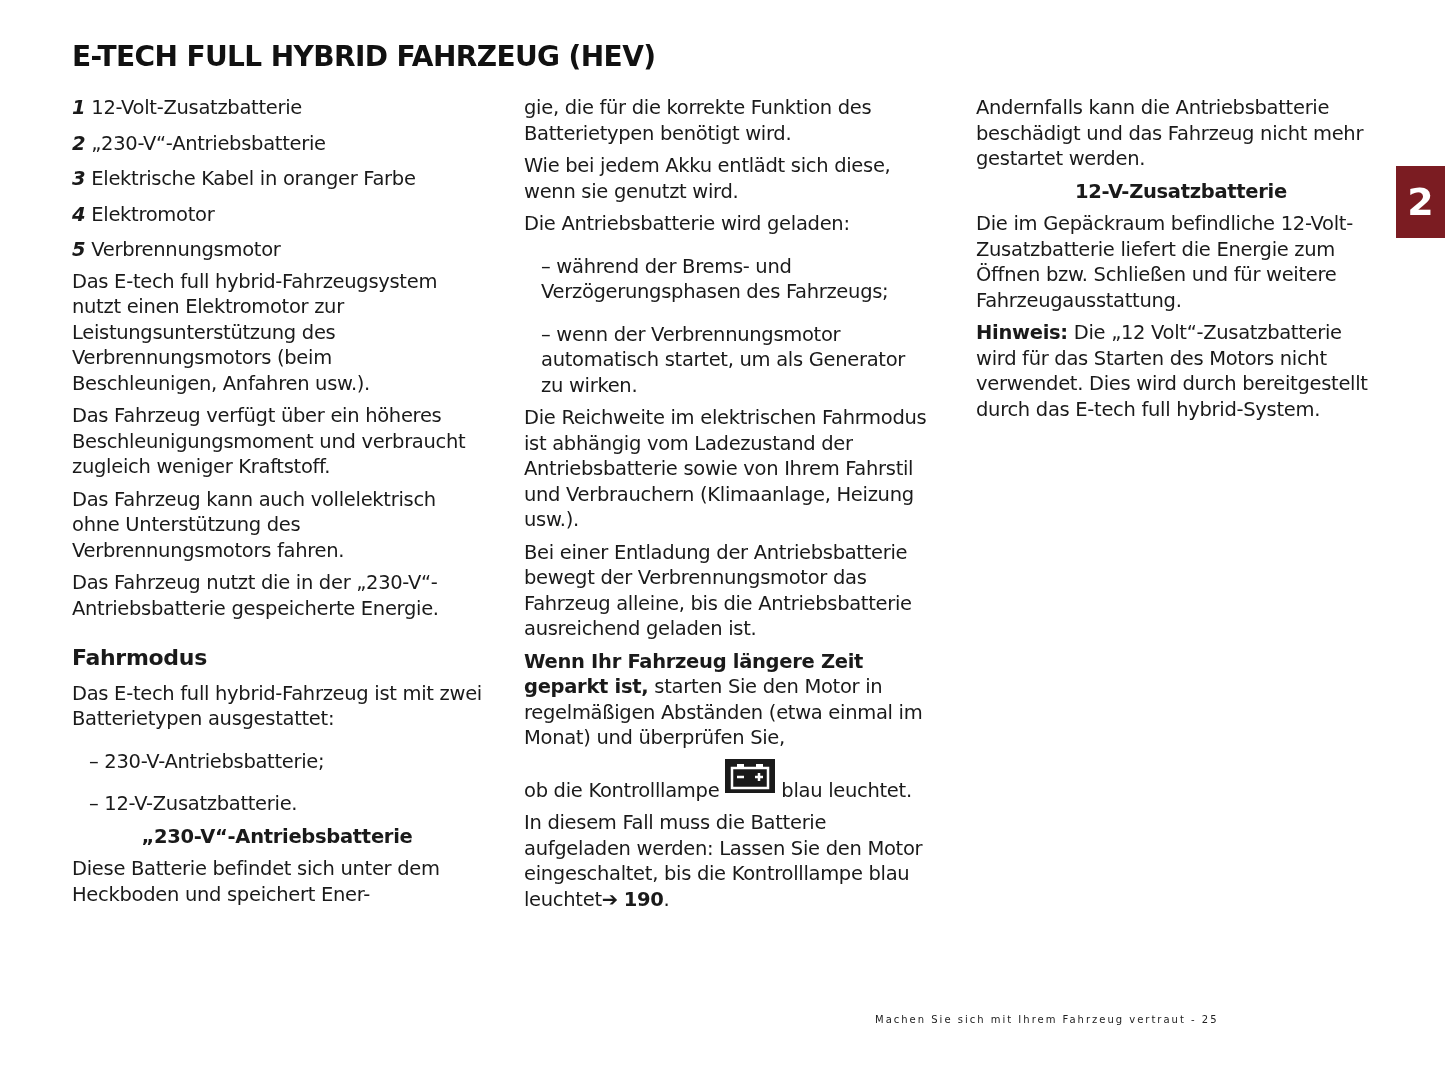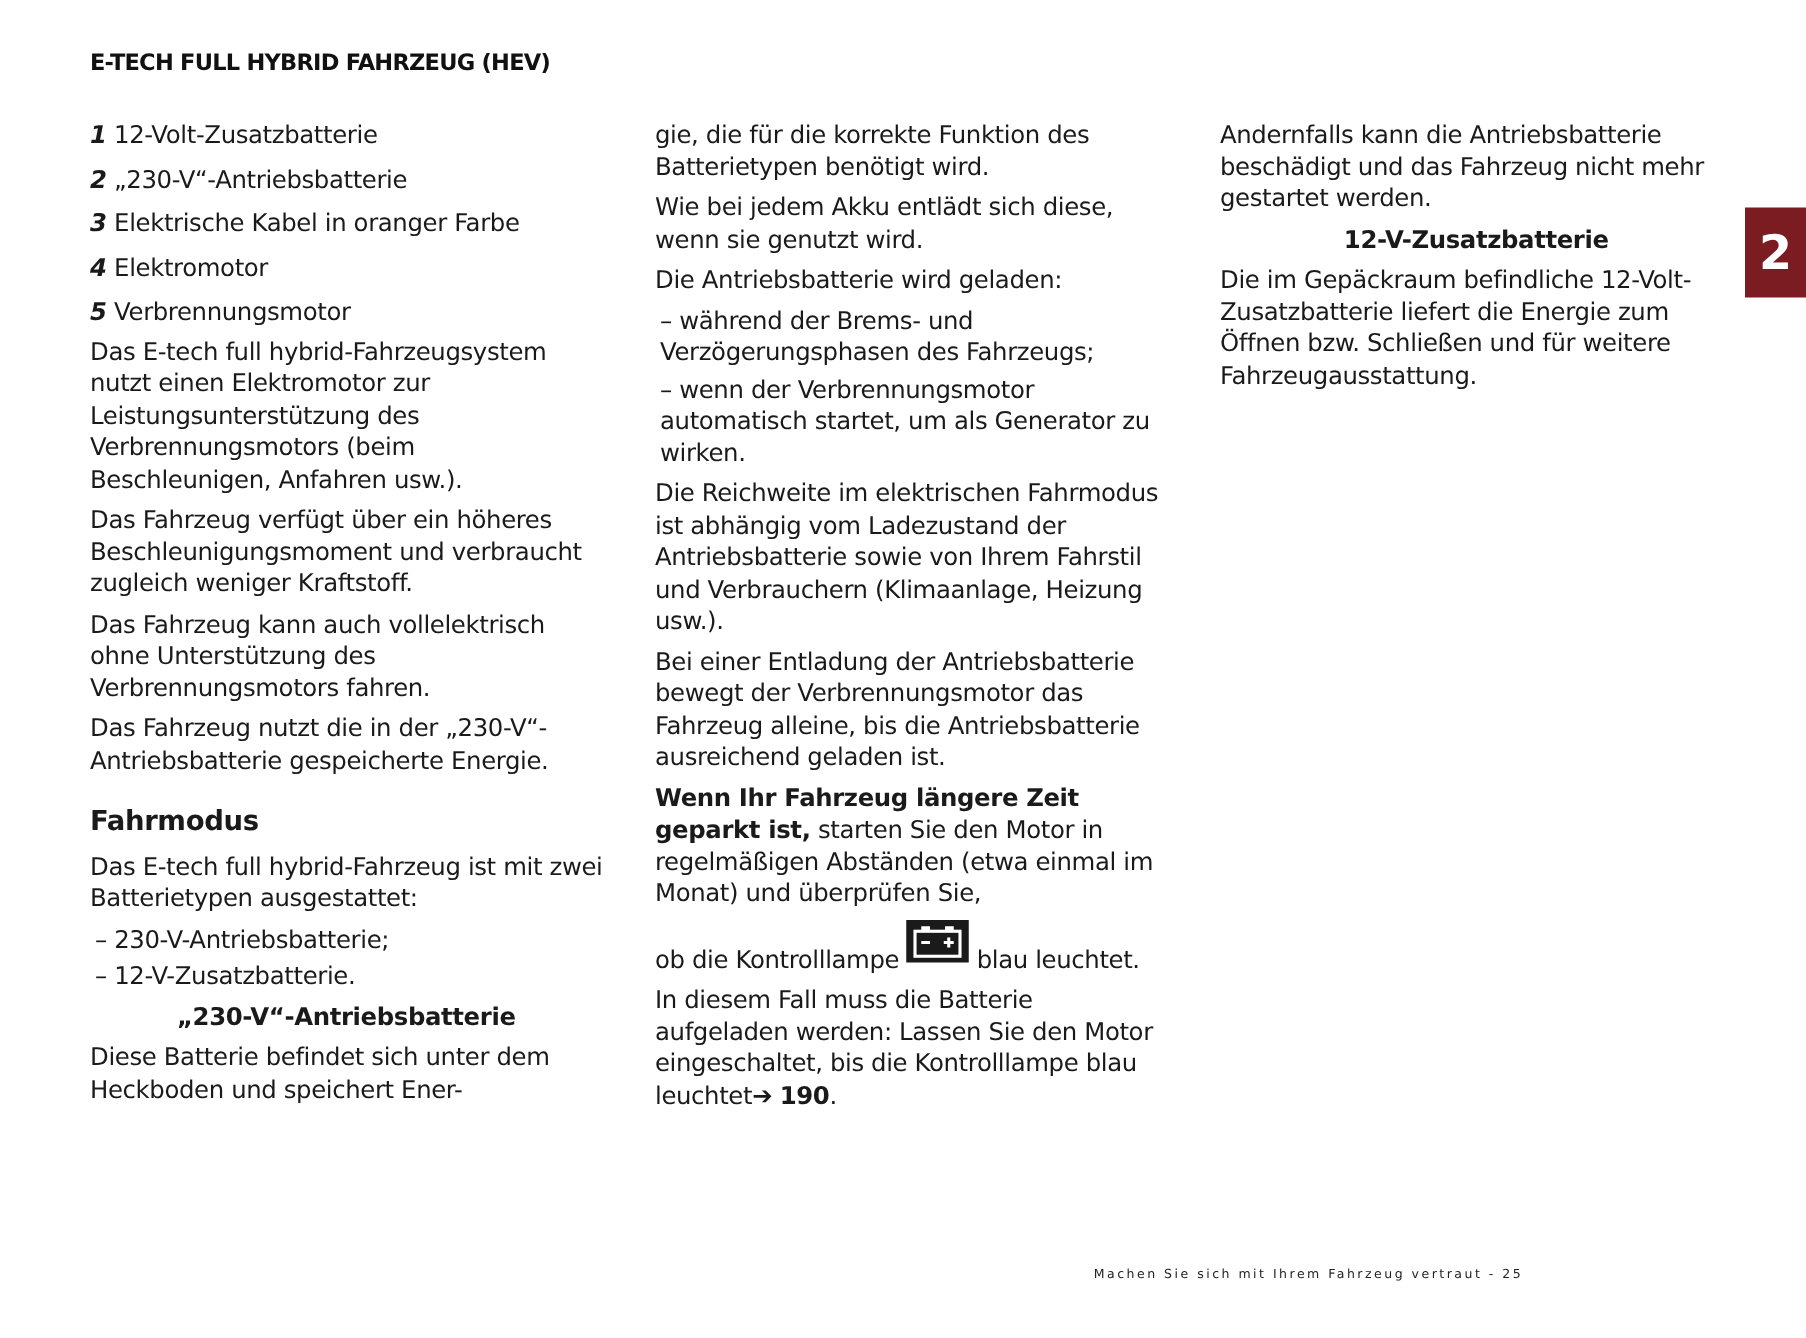--- a/index.html
+++ b/index.html
@@ -1,29 +1,29 @@
 <!DOCTYPE html>
 <html><head>
 <meta charset="utf-8">
 <style>
   html, body { margin: 0; padding: 0; background: #ffffff; }
   body { width: 1445px; height: 1070px; position: relative; overflow: hidden;
          font-family: "DejaVu Sans", sans-serif; color: #1a1a1a; }
-  .title { position: absolute; left: 72px; top: 40px; font-size: 18px; font-weight: bold;
+  .title { position: absolute; left: 72px; top: 40px; font-size: 28px; font-weight: bold;
            letter-spacing: -0.6px; color: #111; margin: 0; }
   .col { position: absolute; top: 95px; font-size: 19.5px; line-height: 25.5px; letter-spacing: -0.3px; }
   .col1 { left: 72px; width: 410px; }
   .col2 { left: 524px; width: 410px; }
   .col3 { left: 976px; width: 410px; }
   p { margin: 0 0 7px 0; }
   .li { margin: 0 0 10px 0; }
   .li .num { font-weight: bold; font-style: italic; margin-right: 6px; }
   .h2 { font-size: 22px; font-weight: bold; margin: 24px 0 10px 0; letter-spacing: -0.3px; }
   .h3 { font-weight: bold; margin: 0 0 7px 0; text-align: center; }
-  .dash { margin: 4px; }
+  .dash { margin: 17px; }
   .dash + .dash { margin-bottom: 7px; }
   b { font-weight: bold; }
   .battery-icon { display: inline-block; width: 50px; height: 34px; background: #1a1a1a;
                   vertical-align: -2px; margin: 0 6px; position: relative; top: -6px; }
   .battery-icon svg { display: block; }
   .tab { position: absolute; left: 1396px; top: 166px; width: 49px; height: 72px; background: #7b1c22;
          color: #fff; font-size: 38px; font-weight: bold; display: flex; align-items: center; justify-content: center; }
   .footer { position: absolute; left: 875px; top: 1014px; font-size: 10px; letter-spacing: 2px; color: #222; }
 </style>
 </head>
@@ -68,15 +68,16 @@
           <line x1="30" y1="18" x2="38" y2="18" stroke="#fff" stroke-width="2.5"></line>
           <line x1="34" y1="14" x2="34" y2="22" stroke="#fff" stroke-width="2.5"></line>
         </svg></span><span>blau leuchtet.</span></p>
   <p><span>In diesem Fall muss die Batterie aufgeladen werden: Lassen Sie den Motor eingeschaltet, bis die Kontrolllampe blau leuchtet</span><span>➔</span> <b>190</b><span>.</span></p>
 </div>
 
 <div class="col col3">
   <p>Andernfalls kann die Antriebsbatterie beschädigt und das Fahrzeug nicht mehr gestartet werden.</p>
   <div class="h3">12-V-Zusatzbatterie</div>
   <p>Die im Gepäckraum befindliche 12-Volt-Zusatzbatterie liefert die Energie zum Öffnen bzw. Schließen und für weitere Fahrzeugausstattung.</p>
+  <p><b>Hinweis:</b><span> Die „12 Volt“-Zusatzbatterie wird für das Starten des Motors nicht verwendet. Dies wird durch bereitgestellt durch das E-tech full hybrid-System.</span></p>
 </div>
 
 <div class="footer">Machen Sie sich mit Ihrem Fahrzeug vertraut - 25</div>
 
 </body></html>

